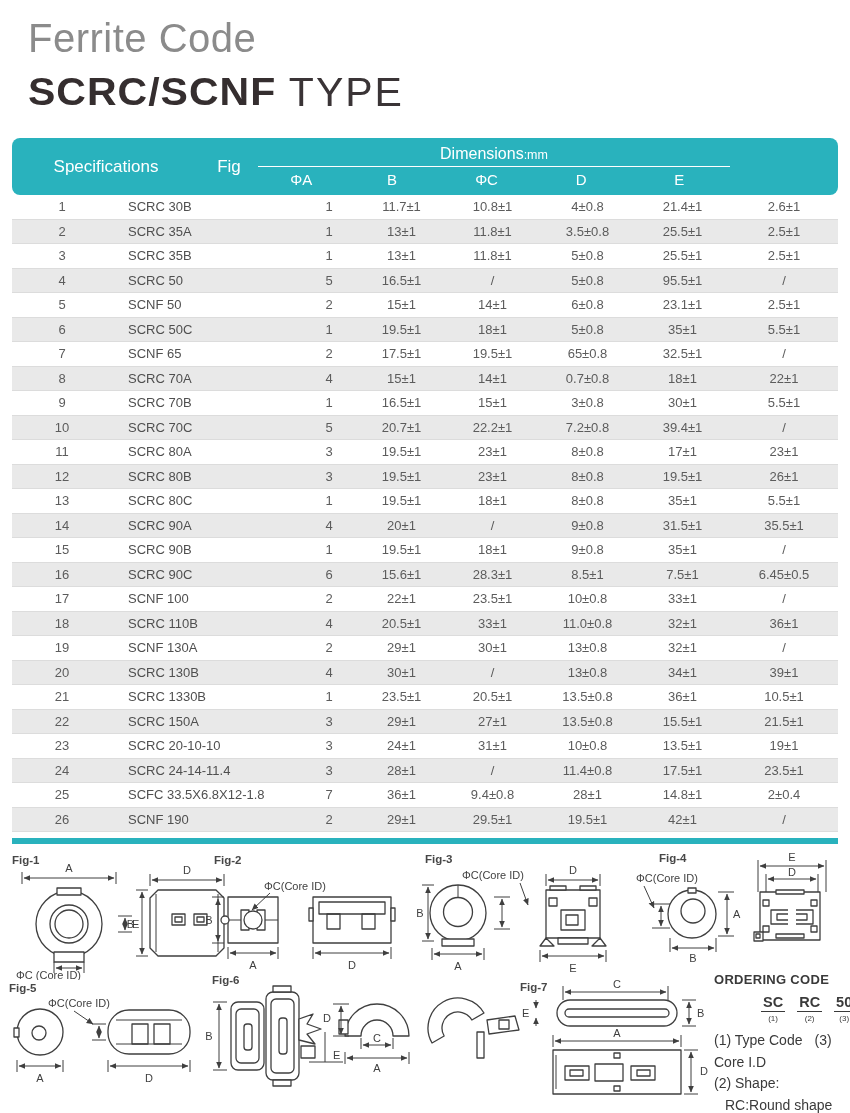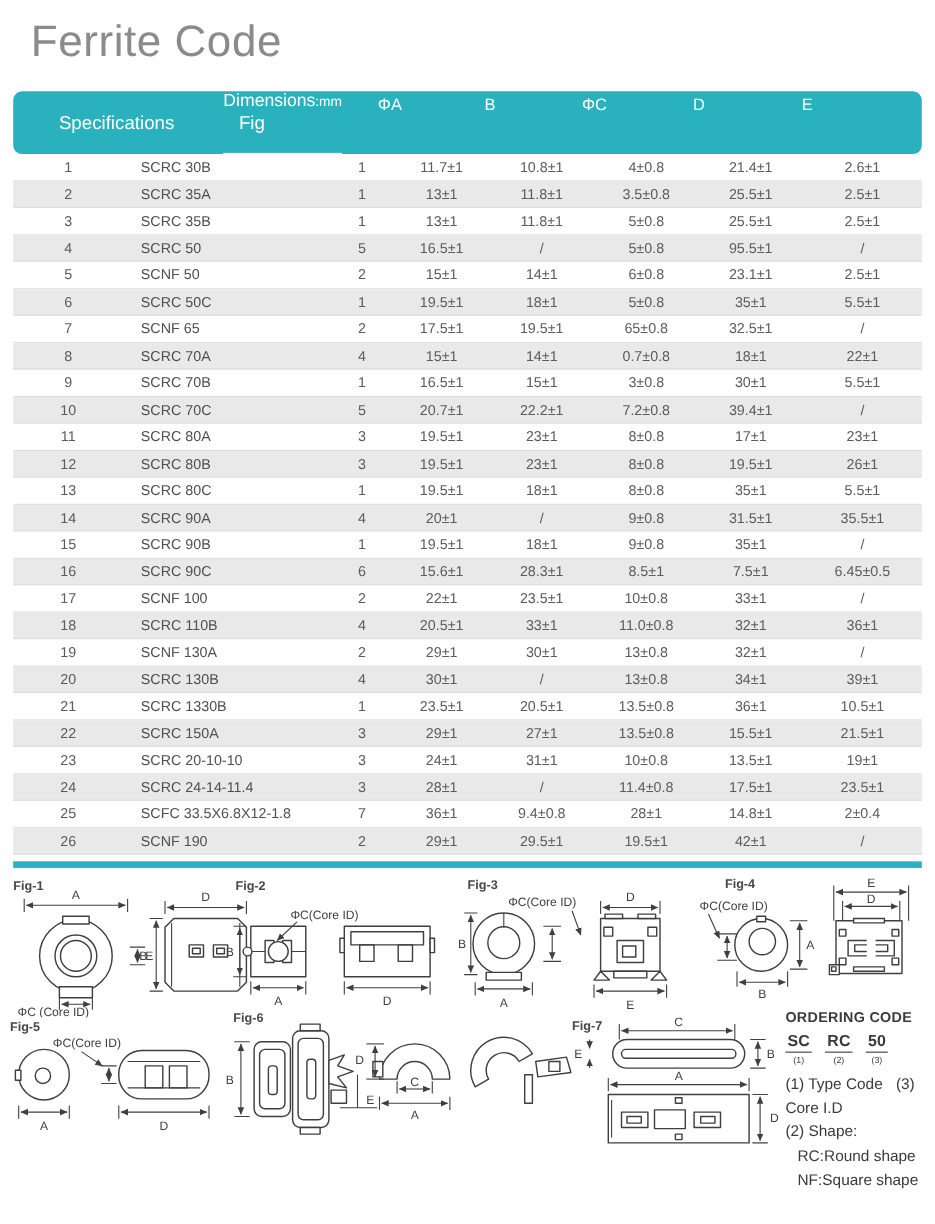--- a/index.html
+++ b/index.html
@@ -13,21 +13,21 @@
   .subtitle .code { font-weight:bold; letter-spacing:1px; transform:scaleY(0.96); display:inline-block; }
   .subtitle .rest { font-weight:normal; letter-spacing:2px; color:#3a3436; }
 
   
   .spec-table { width:826px; margin:22px 0 0 12px; }
   .thead { display:flex; height:57px; background:var(--teal,#29b2bd); border-radius:8px; color:#fff; }
   .th { display:flex; align-items:center; justify-content:center; font-size:17px; }
   .th-no   { width:100px; }
   .th-spec { width:188px; }
   .th-fig  { width:58px; }
-  .th-dims { width:480px; display:flex; flex-direction:row; justify-content:center; padding-right:8px; }
+  .th-dims { width:480px; display:flex; flex-direction:column; justify-content:center; padding-right:8px; }
   .dims-top { text-align:center; border-bottom:1.5px solid #fff; padding-bottom:3px; font-size:16px; }
   .dims-top .unit { font-size:12.5px; }
   .dims-cols { display:flex; padding-top:4px; font-size:15px; }
   .dc { text-align:center; }
   .dc-a { width:87px; } .dc-b { width:95px; } .dc-c { width:95px; } .dc-d { width:95px; } .dc-e { width:102px; }
 
   .tbody { width:826px; }
   .tr { display:flex; height:24.5px; border-bottom:1px solid #dcdcdc; align-items:center; font-size:13px; color:#5c5c5c; }
   .tr:nth-child(even) { background:#e9e9e9; }
   .td { text-align:center; }
@@ -46,41 +46,44 @@
   .dim { stroke:#3f3f3f; stroke-width:1; marker-start:url(#arw); marker-end:url(#arw); }
   .dime{ stroke:#3f3f3f; stroke-width:1; marker-end:url(#arw); }
   .tick{ stroke:#3f3f3f; stroke-width:1; }
   text.dl { font:11px "Liberation Sans", sans-serif; fill:#3f3f3f; }
   text.fl { font:bold 11.5px "Liberation Sans", sans-serif; fill:#474747; }
   text.cl { font:11px "Liberation Sans", sans-serif; fill:#3f3f3f; }
 
   
   .ordering { position:absolute; left:714px; top:124px; width:136px; color:#3a3a3a; }
   .oc-title { font-size:13px; font-weight:bold; letter-spacing:0.3px; }
-  .oc-codes { display:flex; gap:12px; margin-top:7px; }
+  .oc-codes { display:flex; gap:12px; margin-top:7px;margin-left:47px; }
   .oc-part { text-align:center; }
   .oc-code { font-size:14.5px; font-weight:bold; border-bottom:1.5px solid #3a3a3a; padding:0 2px 1px 2px; }
   .oc-idx { font-size:8px; margin-top:2px; }
   .oc-notes { margin-top:7px; font-size:14px; line-height:1.55; }
   .oc-note3 { margin-left:12px; }
   .oc-indent { padding-left:11px; }
 </style>
 </head>
 <body>
 
 <svg width="0" height="0" style="position:absolute">
   <defs>
     <marker id="arw" viewBox="0 0 10 10" refX="8.5" refY="5" markerWidth="7.5" markerHeight="7.5" orient="auto-start-reverse">
       <path d="M0,1 L9,5 L0,9 z" fill="#3f3f3f"></path>
     </marker>
   </defs>
 </svg>
 
 <div class="page-head">
   <div class="title">Ferrite Code</div>
+  <div class="subtitle">
+    <span class="code">SCRC/SCNF</span><span class="rest"> TYPE</span>
+  </div>
 </div>
 
 <div class="spec-table">
   <div class="thead">
     <div class="th th-spec">Specifications</div>
     <div class="th th-fig">Fig</div>
     <div class="th-dims">
       <div class="dims-top">
         <span>Dimensions</span><span class="unit">:mm</span>
       </div>

